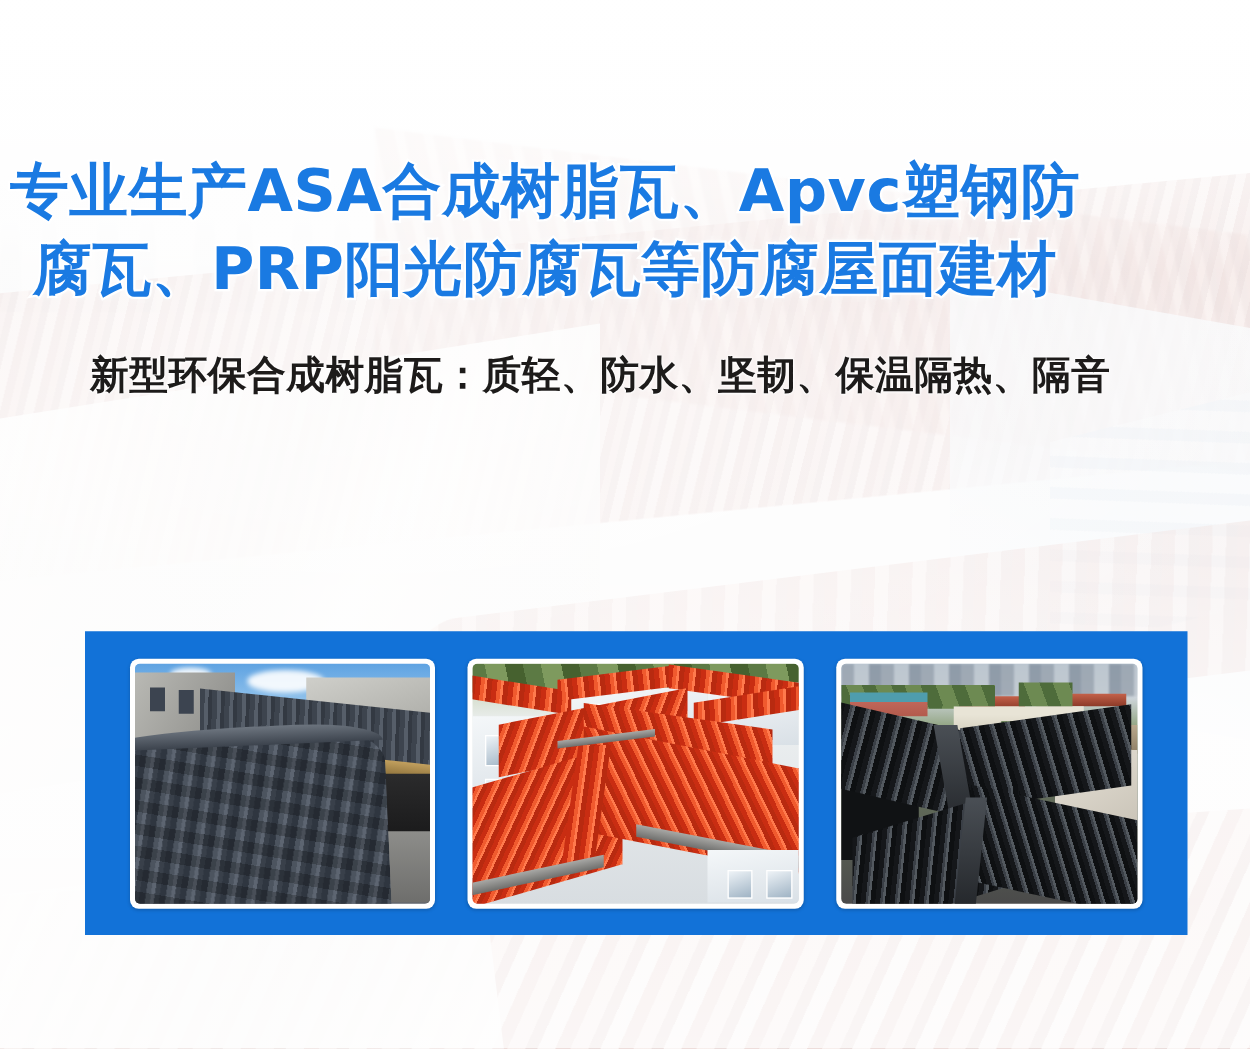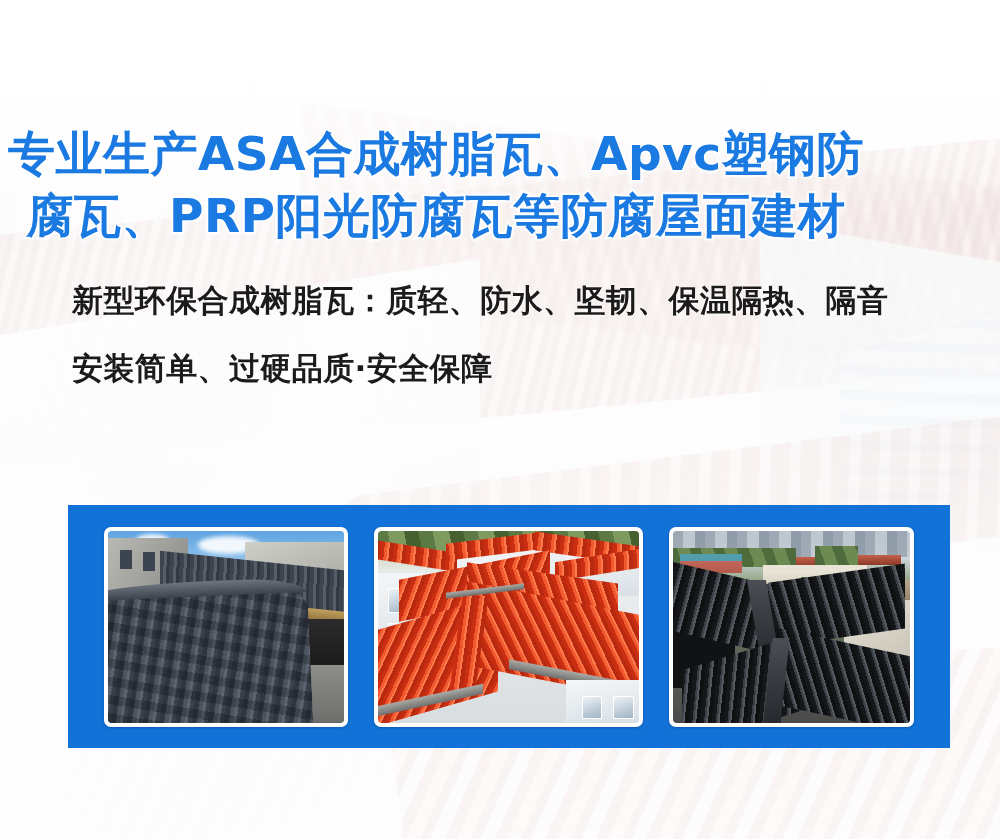--- a/index.html
+++ b/index.html
@@ -152,20 +152,21 @@
   .sublist {
     position:absolute; left:72px; top:272px; width:900px;
     color:#1d1b1a;
     font-size: 31px;
     font-weight: 700;
     line-height: 56px;
     letter-spacing: .4px;
     -webkit-text-stroke: 1px rgba(255,255,255,.55);
     paint-order: stroke fill;
     text-shadow: 0 0 3px rgba(255,255,255,.9), 0 1px 2px rgba(255,255,255,.85);
+    font-family: Liberation Serif, serif;
   }
   .sublist .ln { display:block; white-space: pre; }
   .sublist .ln.gap { margin-top: 12px; }
 
   
   .gallery {
     position:absolute;
     left:68px; top:505px;
     width:882px; height:243px;
     background:#1272d8;
@@ -291,21 +292,20 @@
     <div class="bg-wash2"></div>
   </div>
 
   <div class="content">
 
     <h1 class="headline">专业生产ASA合成树脂瓦、Apvc塑钢防
 腐瓦、PRP阳光防腐瓦等防腐屋面建材</h1>
 
     <div class="sublist">
       <span class="ln">新型环保合成树脂瓦：质轻、防水、坚韧、保温隔热、隔音</span>
-      <span class="ln gap">安装简单、过硬品质·安全保障</span>
     </div>
 
     <div class="gallery">
 
       <div class="photo p1">
         <div class="pic pic1">
           <div class="sky"></div>
           <div class="cloud" style="left:38%;top:3%;width:26%;height:9%;"></div>
           <div class="cloud" style="left:66%;top:8%;width:20%;height:7%;"></div>
           <div class="cloud" style="left:12%;top:2%;width:14%;height:6%;"></div>

